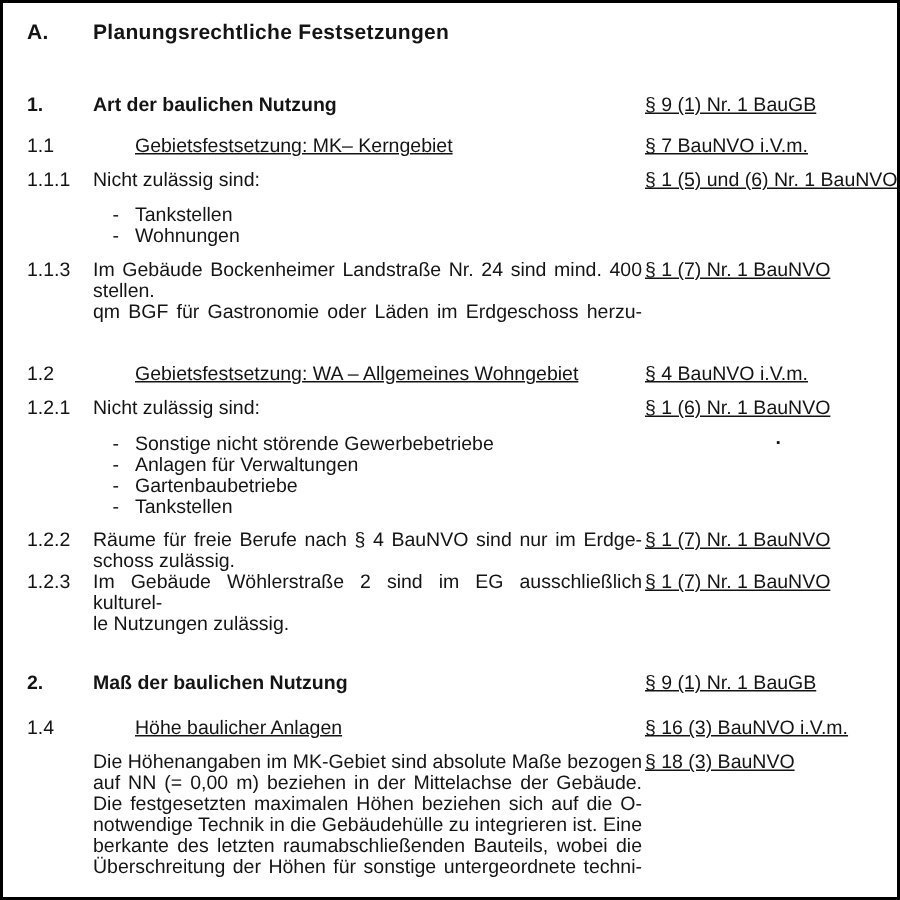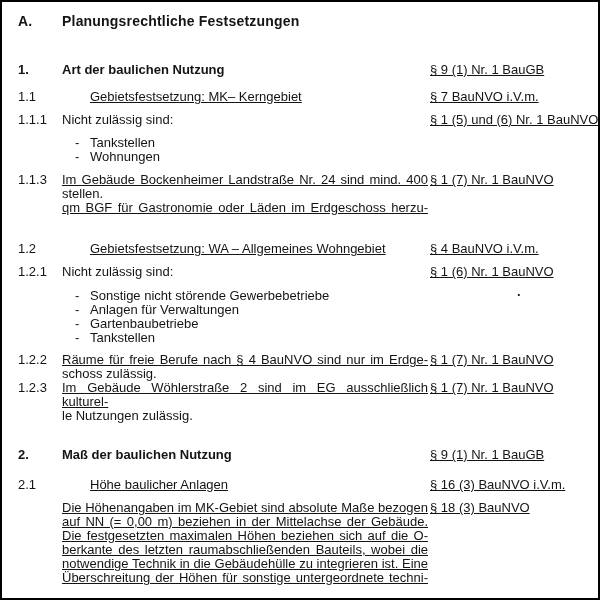--- a/index.html
+++ b/index.html
@@ -11,21 +11,21 @@
     font-size:13px;line-height:14px;color:#141414;
     overflow:hidden;
   }
   .row{display:grid;grid-template-columns:44px 366px 1fr;align-items:start;}
   .num{white-space:nowrap;}
   .ref{white-space:nowrap;padding-left:2px;position:relative;text-decoration:underline;}
   .b{font-weight:bold;}
   .u{text-decoration:underline;margin-left:28px;}
   .title-row{font-size:14px;line-height:16px;font-weight:bold;letter-spacing:.2px;}
   .ln{min-height:14px;}
-  .ln.just{text-align:justify;text-align-last:justify;text-decoration:underline;}
+  .ln.just{text-align:justify;text-align-last:justify;}
   .bullets{padding-left:13px;}
   .bullet{display:grid;grid-template-columns:15px 1fr;}
   .stray{position:absolute;left:89px;top:20px;font-weight:bold;}
   
   .mb34{margin-bottom:34px}.mb27{margin-bottom:27px}.mb25{margin-bottom:25px}
   .mb16{margin-bottom:16px}.mb15{}.mb13{margin-bottom:13px}
   .mb10{margin-bottom:10px}.mb9{margin-bottom:9px}.mb8{margin-bottom:8px}
 </style>
 </head>
 <body>
@@ -137,32 +137,32 @@
     <div class="ref">§ 1 (7) Nr. 1 BauNVO</div>
   </div>
 
   <div class="row mb16">
     <div class="num b">2.</div>
     <div class="b">Maß der baulichen Nutzung</div>
     <div class="ref">§ 9 (1) Nr. 1 BauGB</div>
   </div>
 
   <div class="row mb9">
-    <div class="num">2.1</div>
+    <div class="num">1.4</div>
     <div><span class="u">Höhe baulicher Anlagen</span></div>
     <div class="ref">§ 16 (3) BauNVO i.V.m.</div>
   </div>
 
   <div class="row">
     <div></div>
     <div>
       <div class="ln just">Die Höhenangaben im MK-Gebiet sind absolute Maße bezogen</div>
       <div class="ln just">auf NN (= 0,00 m) beziehen in der Mittelachse der Gebäude.</div>
       <div class="ln just">Die festgesetzten maximalen Höhen beziehen sich auf die O-</div>
+      <div class="ln just">notwendige Technik in die Gebäudehülle zu integrieren ist. Eine</div>
       <div class="ln just">berkante des letzten raumabschließenden Bauteils, wobei die</div>
-      <div class="ln just">notwendige Technik in die Gebäudehülle zu integrieren ist. Eine</div>
       <div class="ln just">Überschreitung der Höhen für sonstige untergeordnete techni-</div>
 
     </div>
     <div class="ref">§ 18 (3) BauNVO</div>
   </div>
 
 </div>
 
 </body></html>

